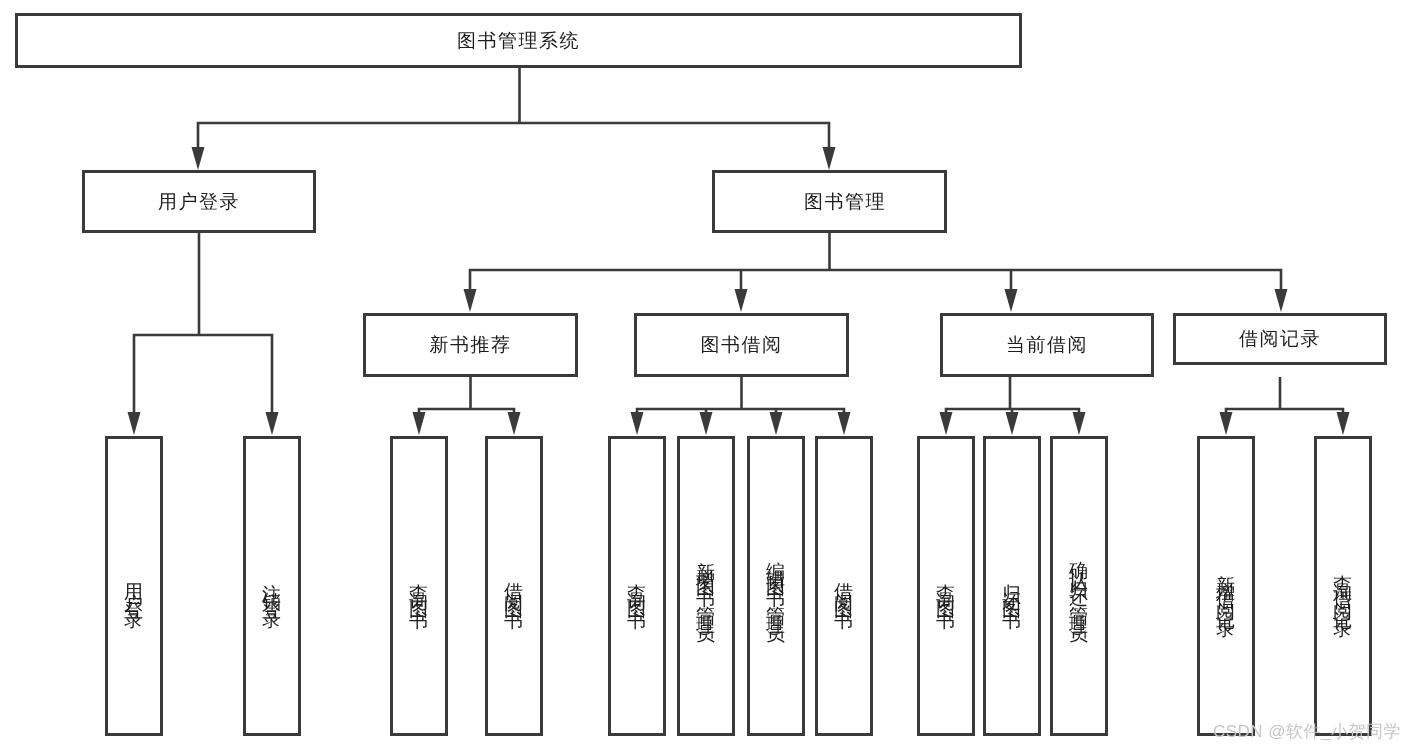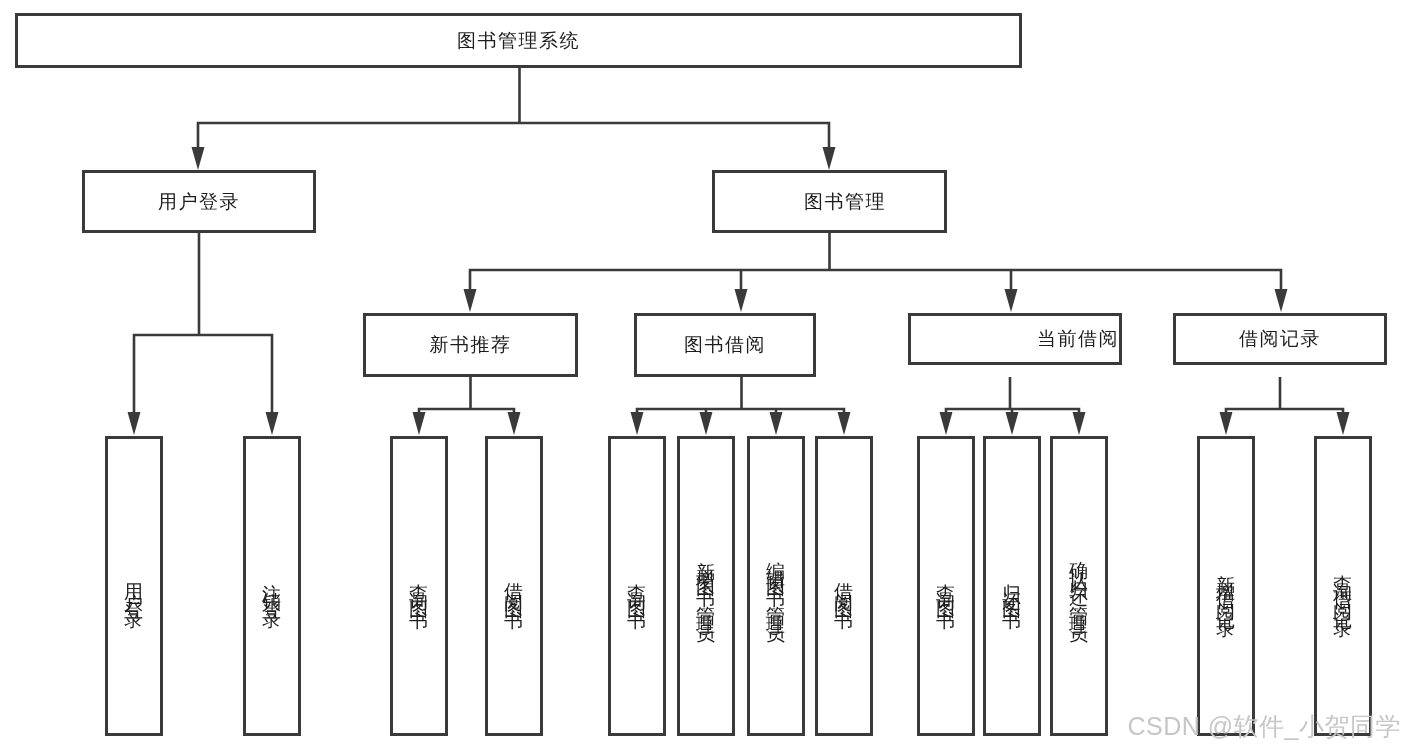--- a/index.html
+++ b/index.html
@@ -59,42 +59,42 @@
     line-height: 1;
     letter-spacing: 9px;
     color: #1d1d1d;
     white-space: nowrap;
   }
   
   #n-root     { left: 15px;   top: 13px;  width: 1007px; height: 55px; }
   #n-login    { left: 82px;   top: 170px; width: 234px;  height: 63px; }
   #n-mgmt     { left: 712px;  top: 170px; width: 235px;  height: 63px; padding-left: 31px; }
   #n-new      { left: 363px;  top: 313px; width: 215px;  height: 64px; font-family: Liberation Serif, serif; }
-  #n-borrow   { left: 634px;  top: 313px; width: 182px;  height: 64px; }
-  #n-current  { left: 908px;  top: 313px; width: 214px;  height: 52px; justify-content: flex-end; }
+  #n-borrow   { left: 634px;  top: 313px; width: 215px;  height: 64px; }
+  #n-current  { left: 940px;  top: 313px; width: 214px;  height: 64px; }
   #n-records  { left: 1173px; top: 313px; width: 214px;  height: 52px; }
   
   #lf-1  { left: 105px; }
   #lf-2  { left: 243px; }
   #lf-3  { left: 390px; }
   #lf-4  { left: 485px; }
   #lf-5  { left: 608px; }
   #lf-6  { left: 677px; }
   #lf-7  { left: 747px; }
   #lf-8  { left: 815px; }
   #lf-9  { left: 917px; }
   #lf-10 { left: 983px; }
   #lf-11 { left: 1050px; }
   #lf-12 { left: 1197px; }
   #lf-13 { left: 1314px; }
   .watermark {
     position: absolute;
     right: 4px;
     bottom: 4px;
-    font-size: 25px;
+    font-size: 17px;
     letter-spacing: 0.5px;
     color: #c6c6c6;
     z-index: 5;
   }
 </style>
 </head>
 <body>
 
 <div id="stage">
 

